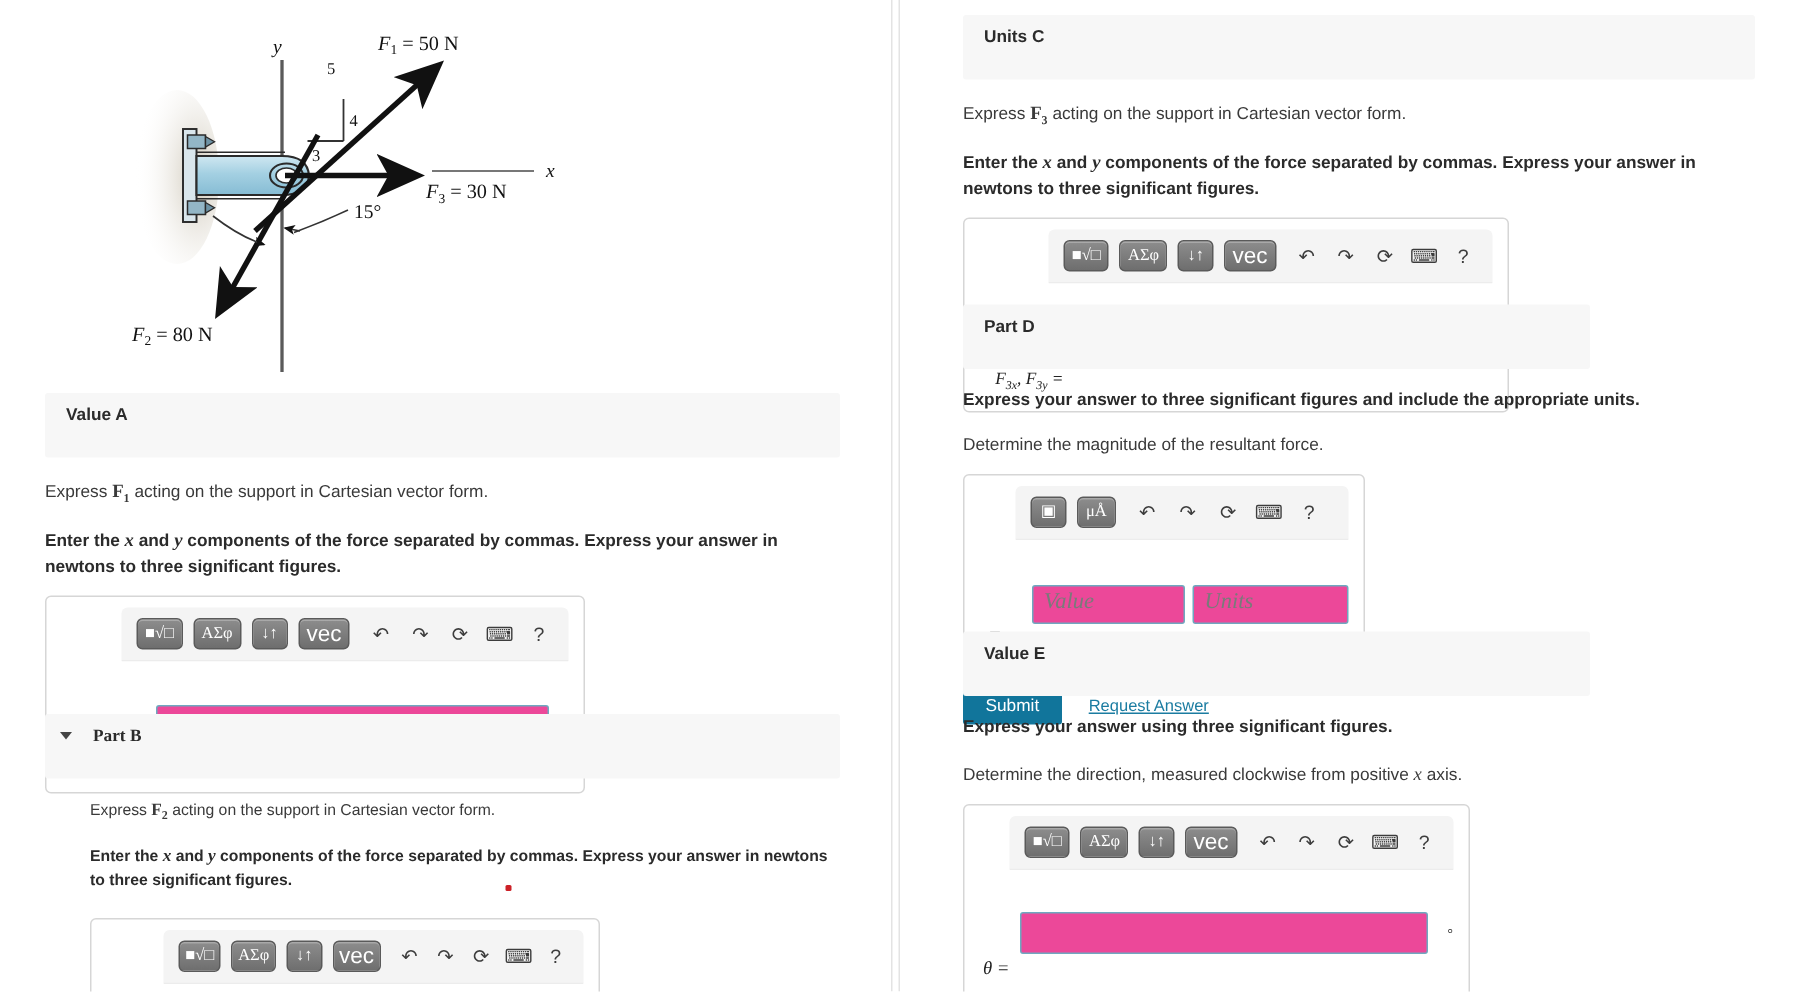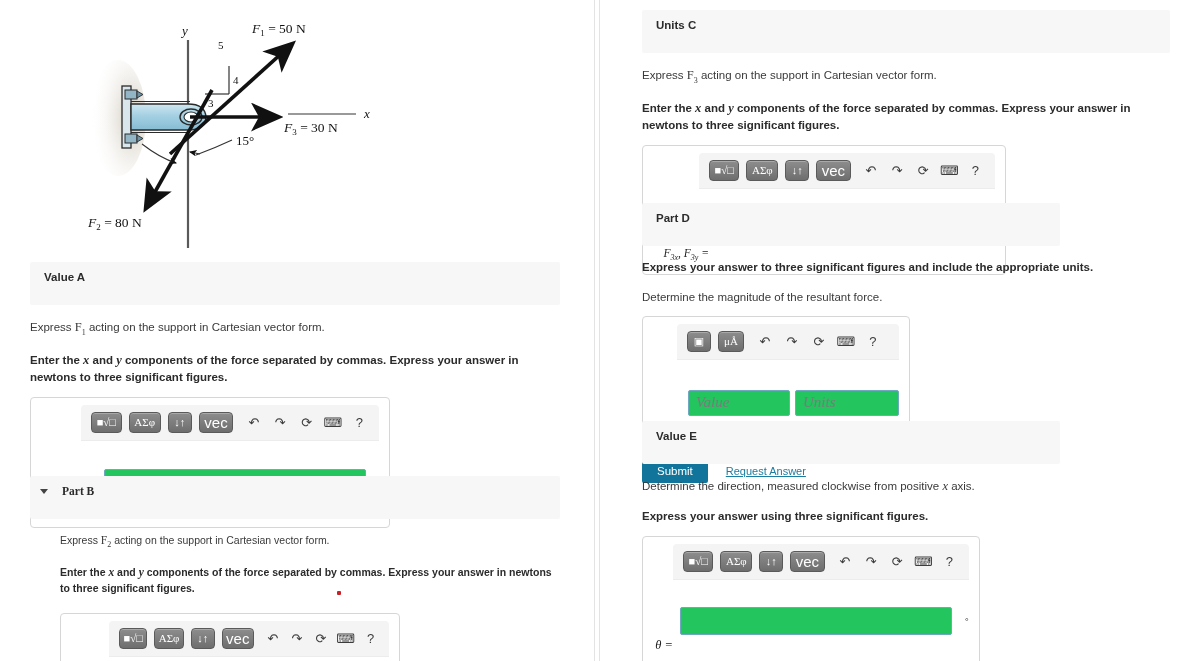--- a/index.html
+++ b/index.html
@@ -46,21 +46,21 @@
   .prompt {
     font-size: 11.5px;
     color: #3a3a3a;
     line-height: 1.45;
     margin: 13px 0 0 0;
   }
   .prompt.small { font-size: 10.5px; }
   .prompt.bold { font-weight: bold; color: #2b2b2b; }
 
   .mathvar { font-family: "Liberation Serif", serif; font-style: italic; font-size: 12.5px; }
-  .mathbold { font-family: "Liberation Serif", serif; font-weight: normal; font-style: normal; font-size: 12.5px; }
+  .mathbold { font-family: "Liberation Serif", serif; font-weight: bold; font-style: normal; font-size: 12.5px; }
   .mathbold sub, .mathvar sub { font-size: 8px; font-style: normal; }
 
   
   .answer-box {
     border: 1px solid #d6d6d6;
     border-radius: 4px;
     background: #ffffff;
     margin-top: 11px;
     padding: 0 0 12px 0;
   }
@@ -113,25 +113,25 @@
     white-space: nowrap;
     min-width: 54px;
     text-align: right;
     margin-top: 48px;
   }
   .field-label sub { font-size: 8px; font-style: italic; }
   .ans-input {
     border: 1px solid #6fa8c0;
     border-radius: 2px;
     height: 28px;
-    background: #22c55e;
+    background: #ec4899;
     flex: 1 1 auto;
     outline: none;
     font-family: "Liberation Serif", serif;
-    font-size: 14px;
+    font-size: 10px;
     padding: 0 7px;
     color: #333;
     min-width: 10px;
   }
   .ans-input::placeholder { color: #7a7a7a; font-style: italic; font-size: 15px; }
   .unit {
     font-family: "Liberation Serif", serif;
     font-size: 13px;
     color: #222;
     margin-left: 6px;
@@ -390,24 +390,24 @@
         <button class="submit-btn">Submit</button>
         <span class="req-link">Request Answer</span>
       </div>
     </div>
 
     <div style="position:absolute; left:42px; top:421px; width:418px;">
       <div class="part-header">
         <span>Value E</span>
       </div>
 
+      <div class="prompt bold">Express your answer using three significant figures.</div>
       <div class="prompt">
         <span>Determine the direction, measured clockwise from positive </span><span class="mathvar">x</span><span> axis.</span>
       </div>
-      <div class="prompt bold">Express your answer using three significant figures.</div>
 
       <div class="answer-box" style="width:338px;">
         <div class="toolbar" style="margin-left:30px;margin-right:10px;">
           <span class="tbtn">■√□</span>
           <span class="tbtn">ΑΣφ</span>
           <span class="tbtn">↓↑</span>
           <span class="tbtn vec">vec</span>
           <span class="tico spacer-l">↶</span>
           <span class="tico">↷</span>
           <span class="tico">⟳</span>

